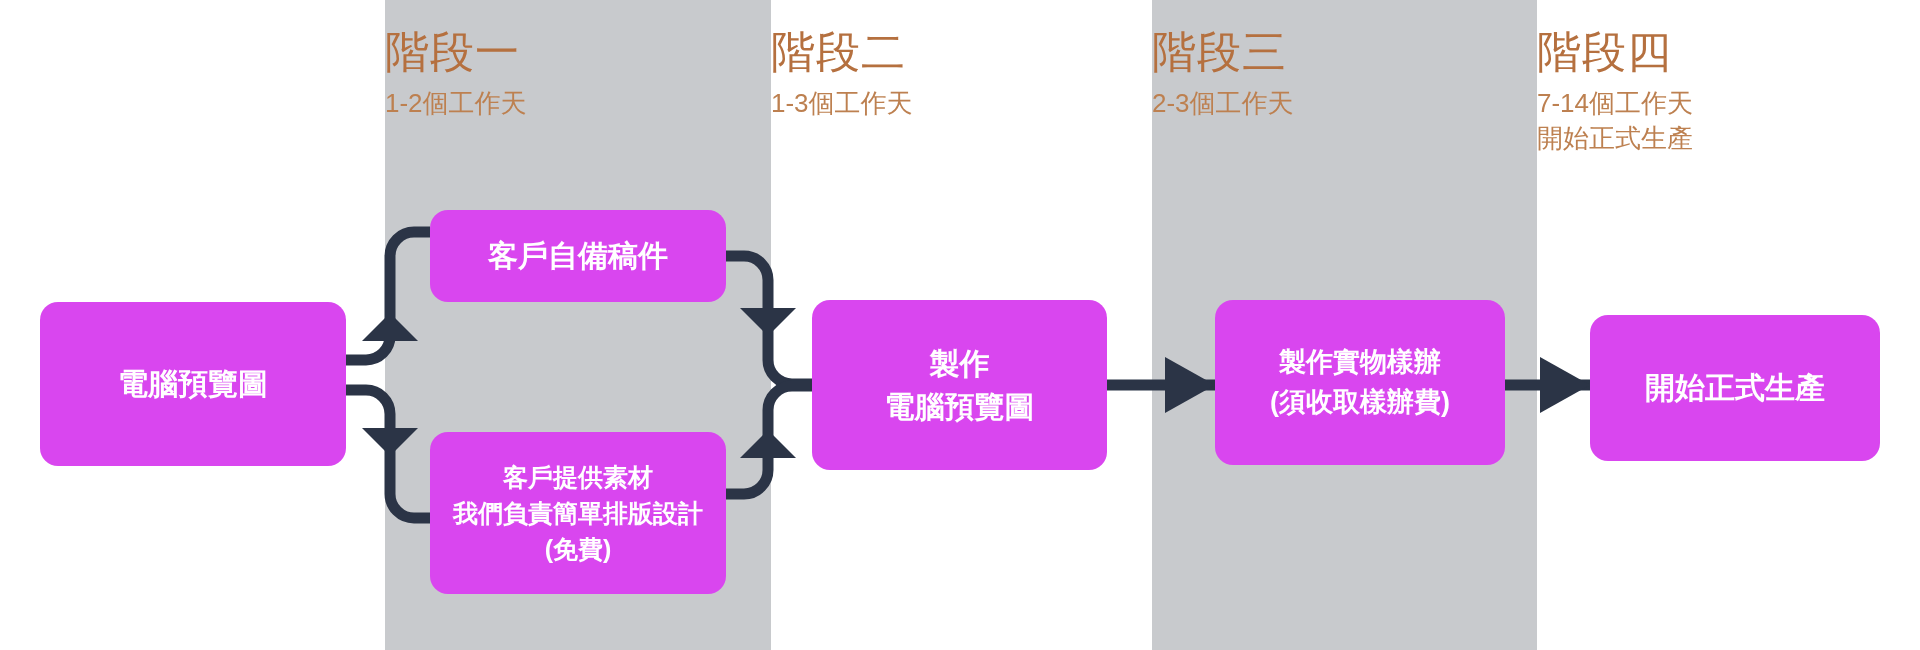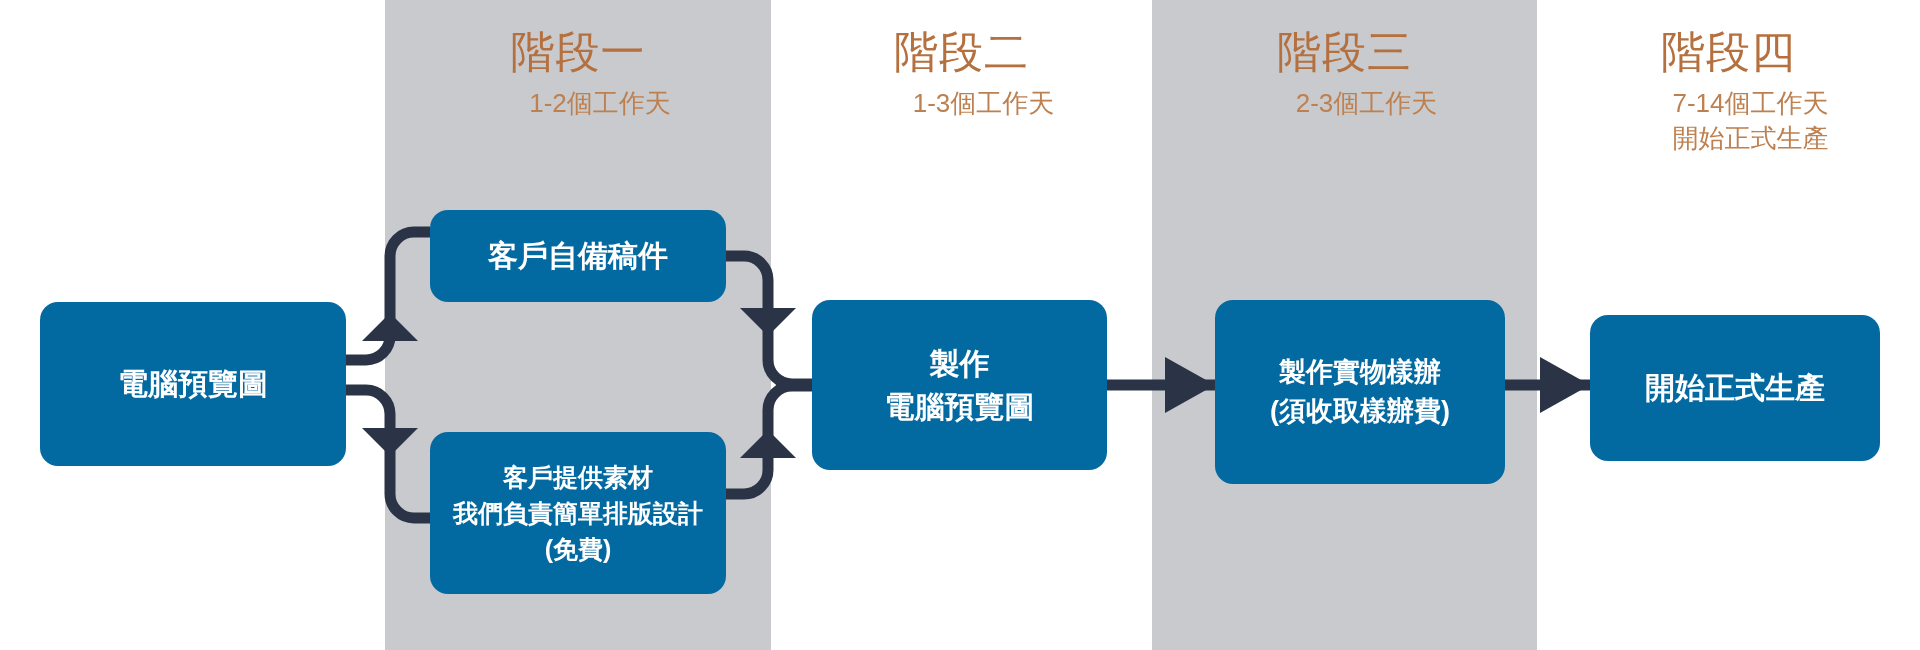--- a/index.html
+++ b/index.html
@@ -21,75 +21,73 @@
     position: absolute;
     top: 0;
     height: 650px;
     background: #c8cacd;
   }
   #band-1 { left: 385px; width: 386px; }
   #band-2 { left: 1152px; width: 385px; }
 
   .stage-header {
     position: absolute;
-    text-align: center;
     color: #b5703f;
     line-height: 1.0;
   }
   .stage-title {
     font-size: 44px;
     font-weight: 400;
     letter-spacing: 1px;
     white-space: nowrap;
   }
   .stage-sub {
     font-size: 26px;
     font-weight: 400;
     color: #bd8050;
     margin-top: 12px;
     white-space: nowrap;
     line-height: 1.35;
-    padding-left: 44px;
   }
 
   #stage-1 { left: 385px; top: 30px; width: 386px; }
   #stage-2 { left: 771px; top: 30px; width: 381px; }
   #stage-3 { left: 1152px; top: 30px; width: 385px; }
   #stage-4 { left: 1537px; top: 30px; width: 383px; }
 
   svg#wires {
     position: absolute;
     left: 0;
     top: 0;
     width: 1920px;
     height: 650px;
     overflow: visible;
   }
 
   .node {
     position: absolute;
-    background: #0369a1;
+    background: #d946ef;
     border-radius: 18px;
     color: #ffffff;
     display: flex;
     align-items: center;
     justify-content: center;
     text-align: center;
     font-weight: bold;
     line-height: 1.45;
     box-sizing: border-box;
     padding: 6px 14px;
   }
   .node-text { display: block; white-space: pre-line; }
 
   #node-quote   { left: 40px;   top: 302px; width: 306px; height: 164px; font-size: 30px; }
   #node-artwork { left: 430px;  top: 210px; width: 296px; height: 92px;  font-size: 30px; }
   #node-material{ left: 430px;  top: 432px; width: 296px; height: 162px; font-size: 25px; }
   #node-preview { left: 812px;  top: 300px; width: 295px; height: 170px; font-size: 30px; }
-  #node-sample  { left: 1215px; top: 300px; width: 290px; height: 184px; font-size: 27px; }
+  #node-sample  { left: 1215px; top: 300px; width: 290px; height: 165px; font-size: 27px; }
   #node-produce { left: 1590px; top: 300px; width: 290px; height: 146px; font-size: 30px; margin-top: 15px; }
 </style>
 </head>
 <body>
 
 <div id="canvas">
 
   <div class="band" id="band-1"></div>
   <div class="band" id="band-2"></div>
 

